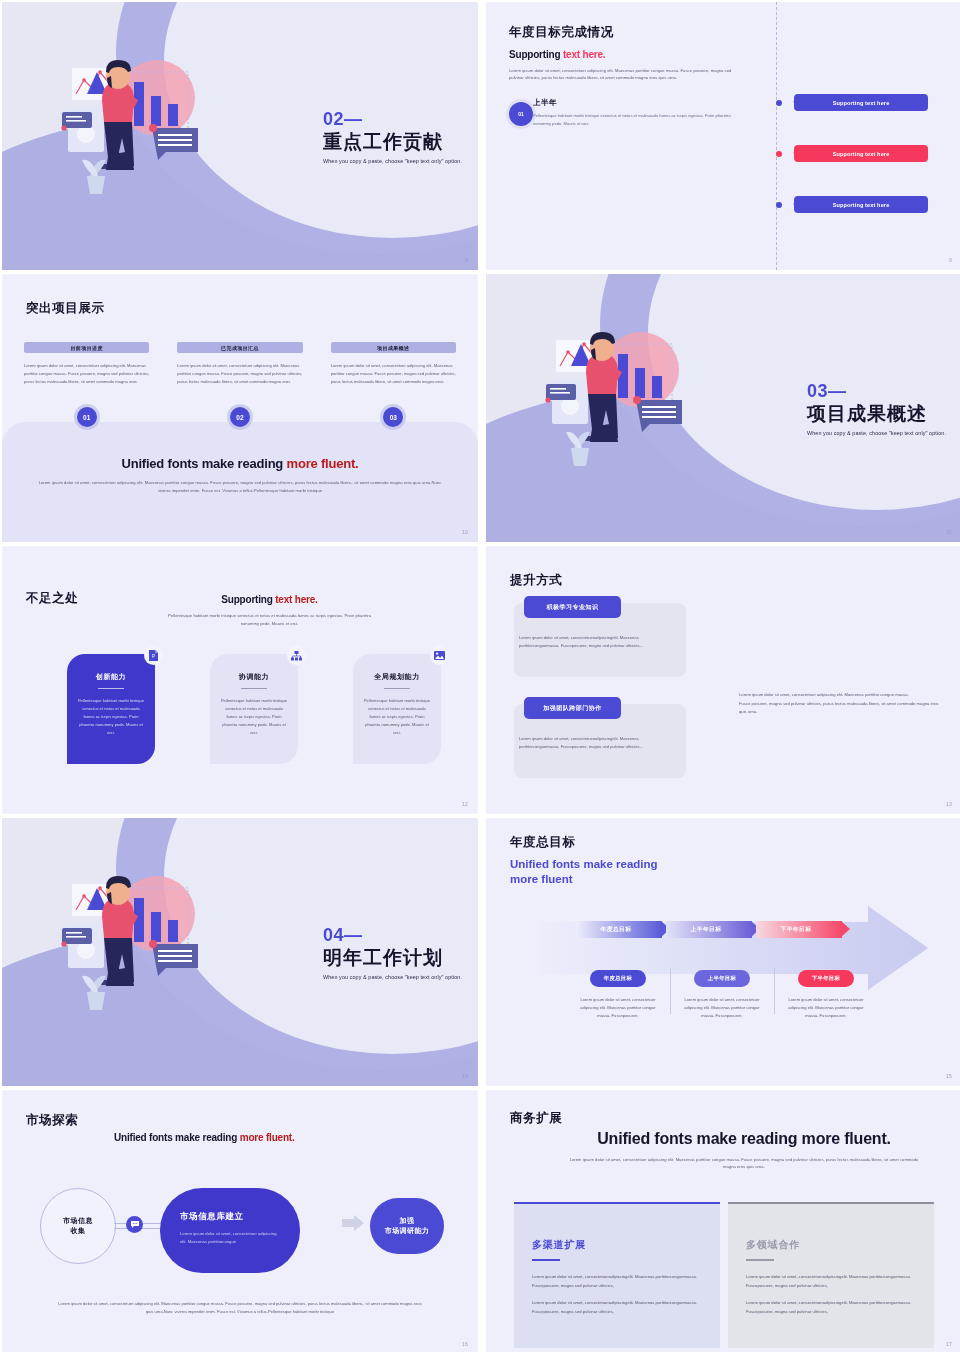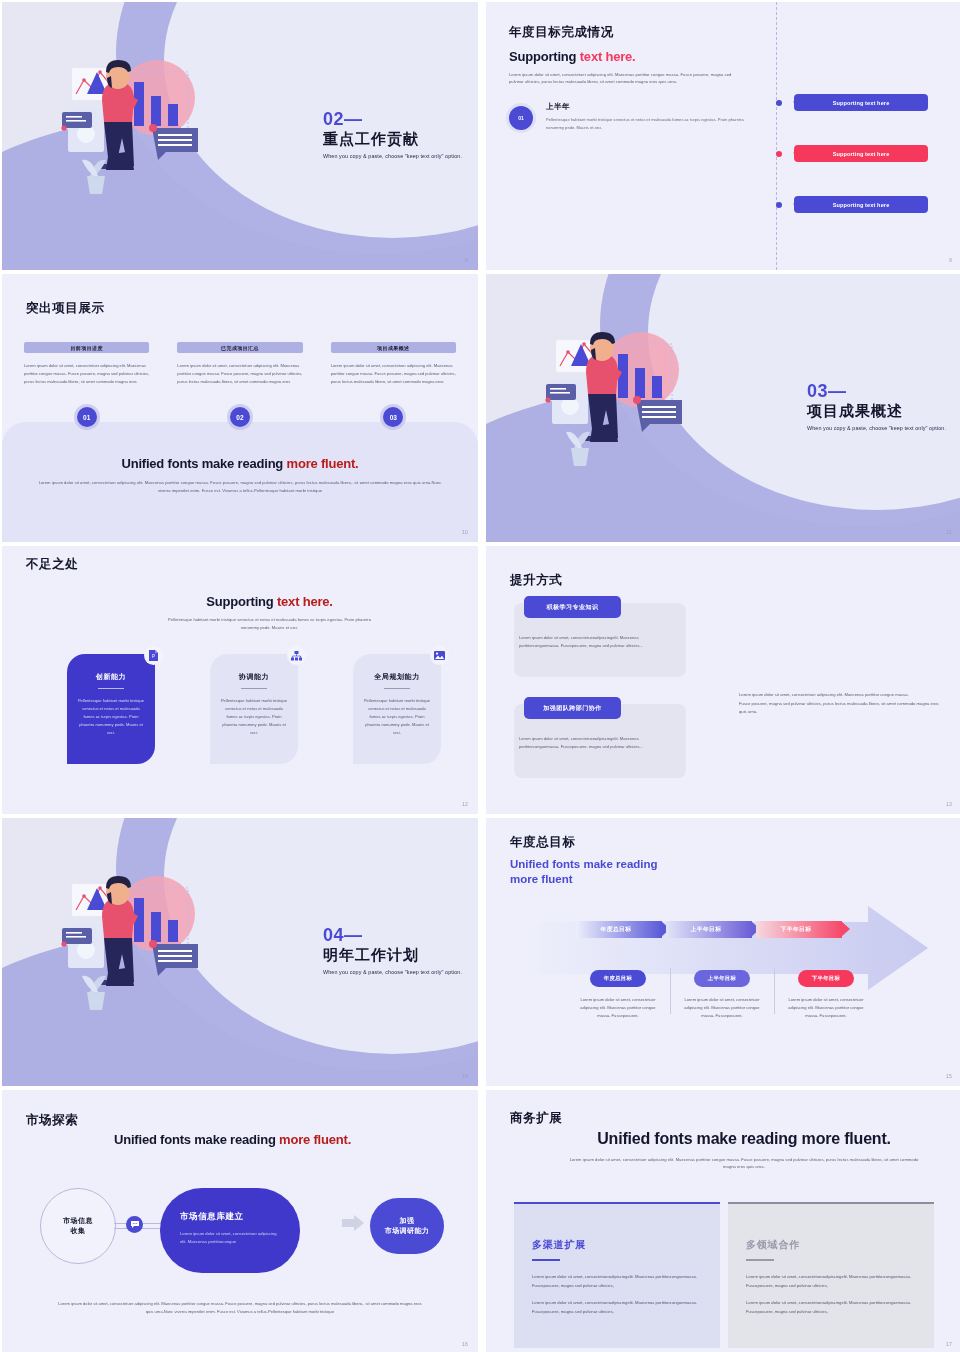--- a/index.html
+++ b/index.html
@@ -45,41 +45,41 @@
     border-radius: 50%;
   }
   .cover-title-box {
     position: absolute; right: 16px; top: 108px; z-index: 6;
   }
   .cover-num {
     font-size: 18px; font-weight: 700; color: #4a4ad4; letter-spacing: .5px;
     line-height: 1.05;
   }
   .cover-cn {
-    font-size: 15px; font-weight: 700; color: #15152e; letter-spacing: 1px;
+    font-size: 19px; font-weight: 700; color: #15152e; letter-spacing: 1px;
     line-height: 1.25; margin-top: 1px;
   }
   .cover-sub {
     font-size: 5.4px; color: #2b2b4a; margin-top: 4px; letter-spacing: .1px;
   }
   .illus { position: absolute; left: 52px; top: 48px; z-index: 5; }
   
   .h-cn {
     font-size: 12.5px; font-weight: 700; color: #15152e; letter-spacing: .6px;
   }
-  .h-en { font-size: 13px; font-weight: 700; color: #15152e; letter-spacing: -.2px; }
+  .h-en { font-size: 10px; font-weight: 700; color: #15152e; letter-spacing: -.2px; }
   .h-en .accent-pink { color: #f6385d; }
   .h-en .accent-blue { color: #b91c1c; }
   .tiny {
     font-size: 4.1px; color: #5a5a72; line-height: 1.75; letter-spacing: .05px;
   }
   
   .s2-left { position: absolute; left: 23px; top: 22px; width: 250px; }
   .s2-items { margin-top: 17px; }
-  .s2-item { display: flex; gap: 13px; margin-bottom: 22px; align-items: flex-start; }
+  .s2-item { display: flex; gap: 0; margin-bottom: 22px; align-items: flex-start; }
   .s2-badge {
     width: 24px; height: 24px; border-radius: 50%; flex: 0 0 24px;
     display: flex; align-items: center; justify-content: center;
     font-size: 5px; color: #fff; font-weight: 700; margin-top: 4px;
   }
   .s2-badge.blue { background: #4a4ad4; box-shadow: 0 0 0 3px #dfe0f6; }
   .s2-badge.pink { background: #f6385d; box-shadow: 0 0 0 3px #fbdbe2; }
   .s2-it-t { font-size: 7.6px; font-weight: 700; color: #15152e; letter-spacing: .4px; }
   .s2-it-d { font-size: 4.1px; color: #6a6a84; line-height: 1.85; margin-top: 4px; }
   .s2-dashline {
@@ -406,21 +406,21 @@
     </div>
     <div class="cover-title-box">
       <div class="cover-num">03—</div>
       <div class="cover-cn">项目成果概述</div>
       <div class="cover-sub">When you copy &amp; paste, choose "keep text only" option.</div>
     </div>
     <div class="pgnum">11</div>
   </div>
 
   <div class="slide">
-    <div class="h-cn" style="position:absolute;left:24px;top:10px;">不足之处</div>
+    <div class="h-cn" style="position:absolute;left:24px;top:44px;">不足之处</div>
     <div class="s5-head">
       <div class="h-en"><span>Supporting </span><span class="accent-blue">text here.</span></div>
       <div class="tiny">Pellentesque habitant morbi tristique senectus et netus et malesuada fames ac turpis egestas. Proin pharetra nonummy pede. Mauris et orci.</div>
     </div>
     <div class="s5-cards">
       <div class="s5-card fill">
         <div class="s5-icon">
           <svg width="9" height="11" viewBox="0 0 9 11">
               <path d="M0 0h6l3 3v8H0z" fill="#4a4ad4"></path>
               <path d="M6 0l3 3H6z" fill="#8f8fe6"></path>

